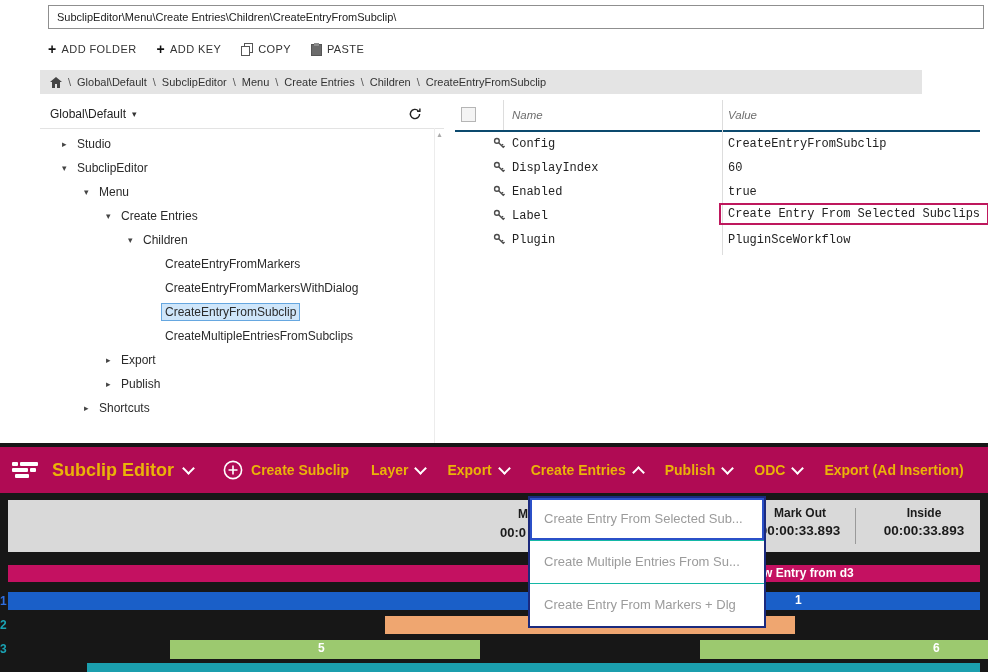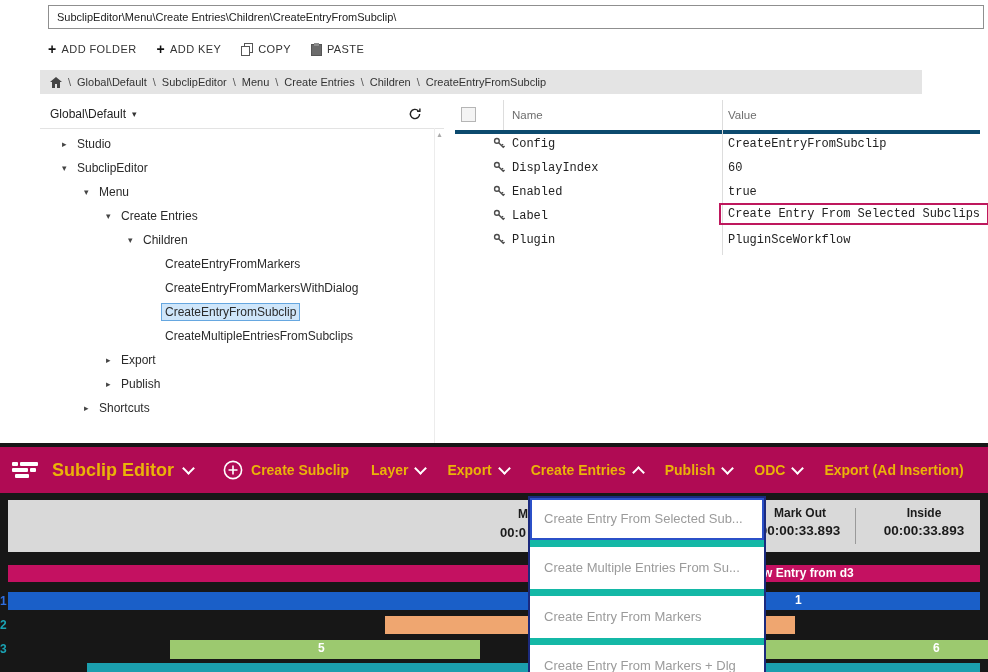--- a/index.html
+++ b/index.html
@@ -23,21 +23,21 @@
   .tree-caret{margin-left:6px;font-size:9px;color:#333;}
   .refresh-btn{margin-left:auto;margin-right:12px;display:flex;align-items:center;}
   .tree-scroll{position:absolute;right:0;top:28px;bottom:0;width:9px;border-left:1px solid #ececec;text-align:center;}
   .tree-scroll-up{font-size:8px;color:#aaa;display:block;margin-top:3px;line-height:1;}
   .tree-items{position:absolute;top:32px;left:0;right:10px;}
   .tree-row{height:24px;display:flex;align-items:center;font-size:12px;color:#2b2b2b;white-space:nowrap;}
   .tree-arrow{width:15px;font-size:9px;color:#444;flex:none;}
   .sel-label{background:#cfe6fa;border:1px solid #66a7e0;padding:1px 3px;margin-left:-4px;}
 
   .table-panel{position:absolute;left:455px;top:100px;width:533px;height:343px;}
-  .table-header{position:absolute;top:0;left:0;right:8px;height:30px;border-bottom:4px solid #0c4a6e;}
+  .table-header{position:absolute;top:0;left:0;right:8px;height:30px;border-bottom:2px solid #0c4a6e;font-style:italic;}
   .th-check{position:absolute;left:6px;top:7px;width:15px;height:15px;border:1px solid #b5b5b5;background:#f4f4f4;box-sizing:border-box;}
   .th-name{position:absolute;left:57px;top:9px;font-size:11.5px;color:#6e6e6e;}
   .th-value{position:absolute;left:273px;top:9px;font-size:11.5px;color:#6e6e6e;}
   .col-sep1{position:absolute;left:48px;top:0;width:1px;height:30px;background:#ddd;}
   .col-sep2{position:absolute;left:267px;top:0;width:1px;height:155px;background:#ddd;}
   .table-rows{position:absolute;top:32px;left:0;right:0;font-family:Liberation Mono, monospace;}
   .trow{height:24px;position:relative;}
   .key-ic{position:absolute;left:38px;top:5px;line-height:0;}
   .tname{position:absolute;left:57px;top:5px;font-size:12px;color:#222;}
   .tvalue{position:absolute;left:273px;top:5px;font-size:12px;color:#222;white-space:nowrap;}
@@ -72,21 +72,21 @@
   .track{position:absolute;left:8px;width:972px;}
   #track-1{top:149px;height:18px;}
   #track-2{top:173px;height:18px;}
   #track-3{top:197px;height:19px;}
   .track-num{position:absolute;left:-8px;top:2px;font-size:12px;font-weight:bold;}
   .seg{position:absolute;top:0;bottom:0;}
   .seg-label{position:absolute;top:1px;color:#fff;font-weight:bold;font-size:12px;}
   .scrollbar-teal{position:absolute;left:87px;top:220px;width:893px;height:9px;background:#1b9fae;}
 
   .dropdown{position:absolute;left:528px;top:496px;width:234px;background:#fff;border:2px solid #1b2a7e;z-index:20;}
-  .dd-item{height:42px;line-height:42px;padding-left:14px;font-size:13px;color:#9b9b9b;border-bottom:7px solid #14b8a6;white-space:nowrap;overflow:hidden;}
+  .dd-item{height:42px;line-height:42px;padding-left:14px;font-size:13px;color:#9b9b9b;border-bottom:1px solid #14b8a6;white-space:nowrap;overflow:hidden;}
   .dd-item:last-child{border-bottom:none;}
   .dd-item.active{box-shadow:inset 0 0 0 2px #2b50c8;}
 </style>
 </head>
 <body>
 
 <div class="stage">
 
   <div>
     <input class="path-input" value="SubclipEditor\Menu\Create Entries\Children\CreateEntryFromSubclip\" style="">
@@ -347,17 +347,16 @@
           <span class="seg-label" style="left: 233px;">6</span>
         </div>
       </div>
 
     <div class="scrollbar-teal"></div>
   </div>
 
   <div id="dropdown" class="dropdown">
       <div class="dd-item active">Create Entry From Selected Sub...</div>
       <div class="dd-item">Create Multiple Entries From Su...</div>
-      <div class="dd-item">Create Entry From Markers</div>
       <div class="dd-item">Create Entry From Markers + Dlg</div>
     </div>
 
 </div>
 
 </body></html>

